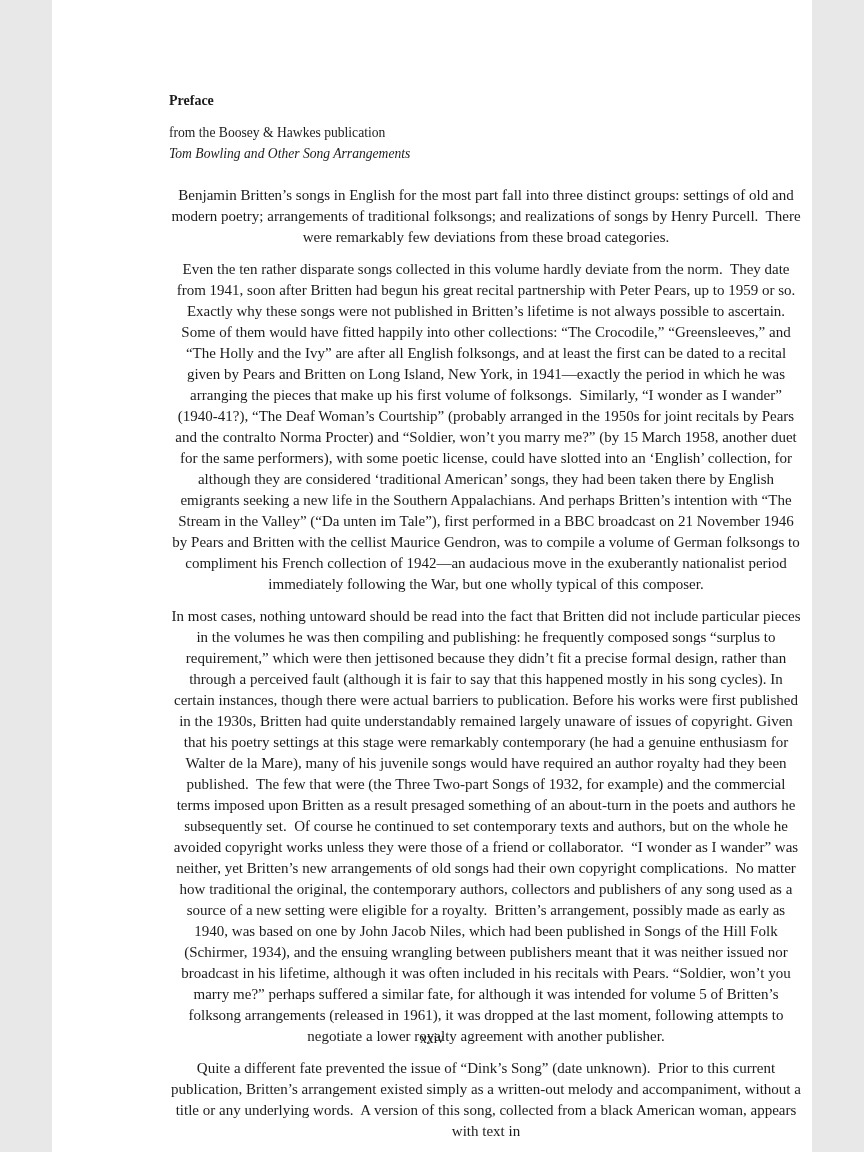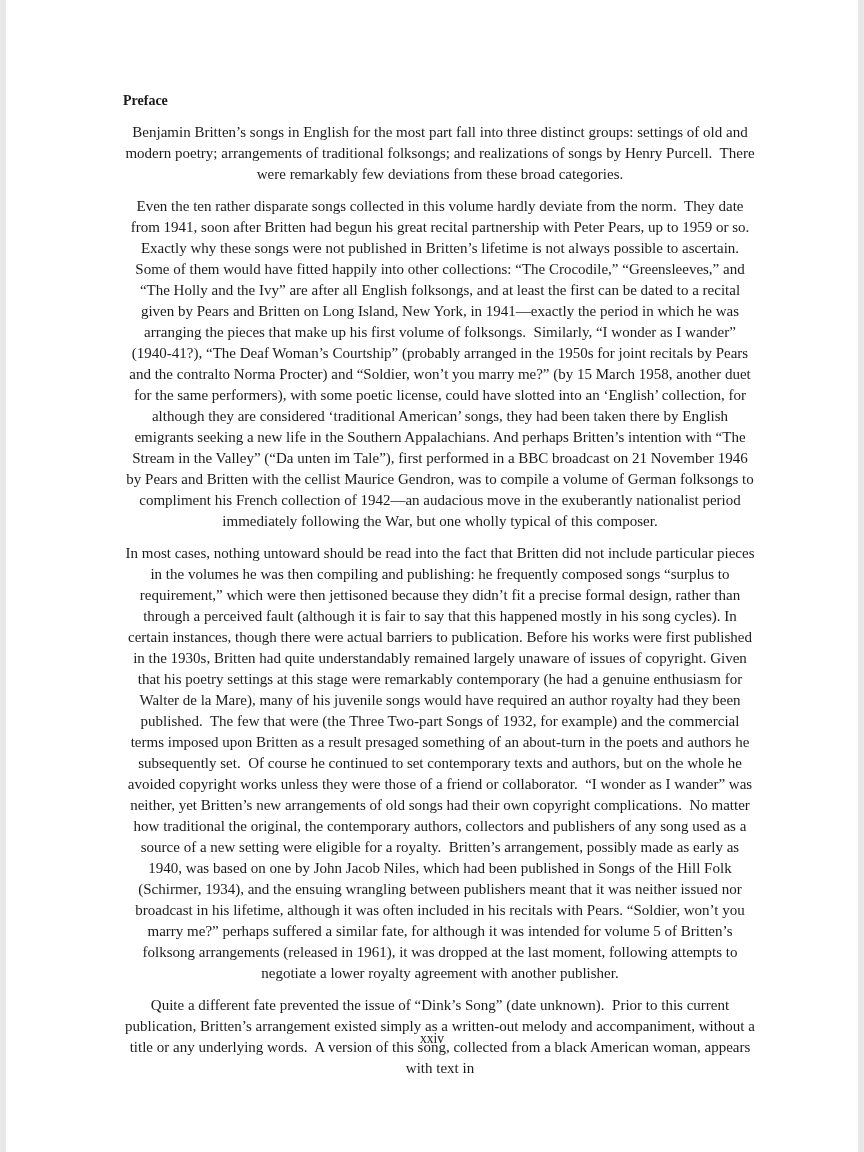--- a/index.html
+++ b/index.html
@@ -2,21 +2,21 @@
 <html><head>
 <meta charset="utf-8">
 <style>
   html, body {
     margin: 0;
     padding: 0;
     background: #e8e8e8;
   }
   .page {
     position: relative;
-    width: 852px;
+    width: 760px;
     height: 1152px;
     margin: 0 auto;
     background: #ffffff;
     font-family: "Liberation Serif", "DejaVu Serif", serif;
     color: #1b1b1b;
     overflow: hidden;
   }
   .content {
     position: absolute;
     left: 117px;
@@ -58,20 +58,22 @@
     font-size: 13.6px;
     line-height: 21px;
   }
 </style>
 </head>
 <body>
 
 <div class="page">
   <div class="content">
     <h1 class="heading">Preface</h1>
+    <p class="source-line">from the Boosey &amp; Hawkes publication</p>
+    <p class="source-title">Tom Bowling and Other Song Arrangements</p>
 
     <p class="body-para">Benjamin Britten’s songs in English for the most part fall into three distinct groups: settings of old and modern poetry; arrangements of traditional folksongs; and realizations of songs by Henry Purcell.  There were remarkably few deviations from these broad categories.</p>
     <p class="body-para">Even the ten rather disparate songs collected in this volume hardly deviate from the norm.  They date from 1941, soon after Britten had begun his great recital partnership with Peter Pears, up to 1959 or so.  Exactly why these songs were not published in Britten’s lifetime is not always possible to ascertain.  Some of them would have fitted happily into other collections: “The Crocodile,” “Greensleeves,” and “The Holly and the Ivy” are after all English folksongs, and at least the first can be dated to a recital given by Pears and Britten on Long Island, New York, in 1941—exactly the period in which he was arranging the pieces that make up his first volume of folksongs.  Similarly, “I wonder as I wander” (1940-41?), “The Deaf Woman’s Courtship” (probably arranged in the 1950s for joint recitals by Pears and the contralto Norma Procter) and “Soldier, won’t you marry me?” (by 15 March 1958, another duet for the same performers), with some poetic license, could have slotted into an ‘English’ collection, for although they are considered ‘traditional American’ songs, they had been taken there by English emigrants seeking a new life in the Southern Appalachians. And perhaps Britten’s intention with “The Stream in the Valley” (“Da unten im Tale”), first performed in a BBC broadcast on 21 November 1946 by Pears and Britten with the cellist Maurice Gendron, was to compile a volume of German folksongs to compliment his French collection of 1942—an audacious move in the exuberantly nationalist period immediately following the War, but one wholly typical of this composer.</p>
     <p class="body-para"><span>In most cases, nothing untoward should be read into the fact that Britten did not include particular pieces in the volumes he was then compiling and publishing: he frequently composed songs “surplus to requirement,” which were then jettisoned because they didn’t fit a precise formal design, rather than through a perceived fault (although it is fair to say that this happened mostly in his song cycles). In certain instances, though there were actual barriers to publication. Before his works were first published in the 1930s, Britten had quite understandably remained largely unaware of issues of copyright. Given that his poetry settings at this stage were remarkably contemporary (he had a genuine enthusiasm for Walter de la Mare), many of his juvenile songs would have required an author royalty had they been published.  The few that were (the Three Two-part Songs of 1932, for example) and the commercial terms imposed upon Britten as a result presaged something of an about-turn in the poets and authors he subsequently set.  Of course he continued to set contemporary texts and authors, but on the whole he avoided copyright works unless they were those of a friend or collaborator.  “I wonder as I wander” was neither, yet Britten’s new arrangements of old songs had their own copyright complications.  No matter how traditional the original, the contemporary authors, collectors and publishers of any song used as a source of a new setting were eligible for a royalty.  Britten’s arrangement, possibly made as early as 1940, was based on one by John Jacob Niles, which had been published in </span><span class="ital">Songs of the Hill Folk</span><span> (Schirmer, 1934), and the ensuing wrangling between publishers meant that it was neither issued nor broadcast in his lifetime, although it was often included in his recitals with Pears. “Soldier, won’t you marry me?” perhaps suffered a similar fate, for although it was intended for volume 5 of Britten’s folksong arrangements (released in 1961), it was dropped at the last moment, following attempts to negotiate a lower royalty agreement with another publisher.</span></p>
     <p class="body-para">Quite a different fate prevented the issue of “Dink’s Song” (date unknown).  Prior to this current publication, Britten’s arrangement existed simply as a written-out melody and accompaniment, without a title or any underlying words.  A version of this song, collected from a black American woman, appears with text in</p>
   </div>
 
   <div class="page-footer">xxiv</div>
 </div>
 

